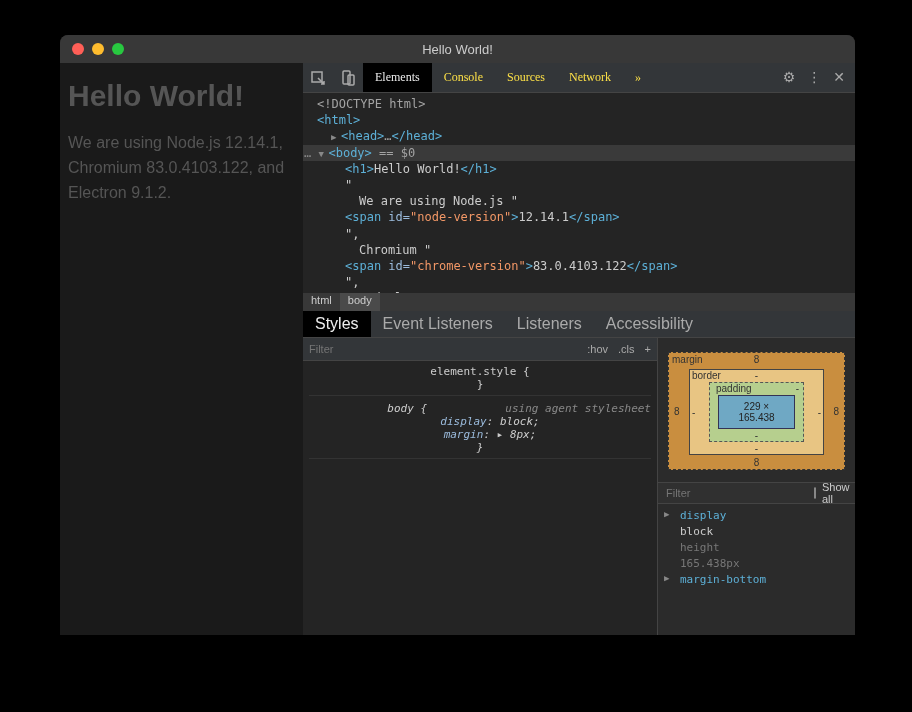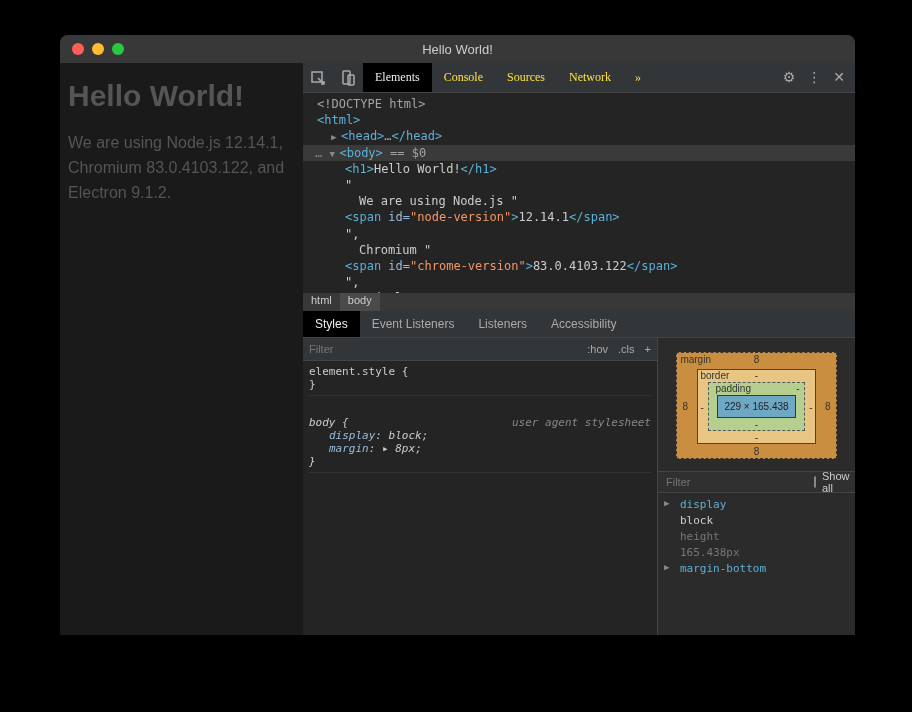--- a/index.html
+++ b/index.html
@@ -18,52 +18,52 @@
     .page-area p { font-size: 16px; line-height: 1.55; }
     .devtools { flex: 1; background: #242424; display: flex; flex-direction: column; color: #ccc; }
     .dt-tabs { height: 30px; background: #333639; display: flex; align-items: center; font-size: 12px; border-bottom: 1px solid #444; font-family: Liberation Serif, serif; }
     .dt-tab-icon { width: 30px; display:flex; align-items:center; justify-content:center; color:#aaa;}
     .dt-tab-icon svg { width:16px; height:16px; stroke:#aaa; fill:none; stroke-width:1.5;}
     .dt-tab { padding: 0 12px; height: 100%; display: flex; align-items: center; color: #fde047; cursor:pointer;}
     .dt-tab.active { background: #000; color: #eee; }
     .dt-right-icons { margin-left:auto; display:flex; gap:12px; padding-right:10px; color:#aaa;}
     .dt-tree { flex: 0 0 200px; font-family: Menlo, monospace; font-size: 12px; line-height: 1.35; padding: 3px 0 3px 14px; overflow:hidden; background:#242424;}
     .dt-tree .line { white-space: pre; }
-    .dt-tree .hl-row { background:#3a3a3a; margin-left:-14px; padding-left:12px; position:relative;}
+    .dt-tree .hl-row { background:#3a3a3a; margin-left:-14px; padding-left:1px; position:relative;}
     .dt-tree .hl-row .ellip{ color:#888;}
     .c-tag { color: #5db0d7; }
     .c-attr { color: #9bbbdc; }
     .c-val { color: #f29766; }
     .c-text { color: #ccc; }
     .c-grey { color: #a3a3a3; }
     .indent1 { padding-left: 14px; }
     .indent2 { padding-left: 28px; }
     .indent3 { padding-left: 42px; }
     .crumbs { height: 18px; background: #383838; font-size: 11px; display:flex; color:#ccc;}
     .crumbs span { padding: 1px 8px; cursor:pointer;}
     .crumbs span.active { background: #4a4a4a;}
-    .subtabs { height: 27px; background: #333639; display:flex; align-items:center; font-size:12px; border-bottom:1px solid #444;}
+    .subtabs { height: 27px; background: #333639; display:flex; align-items:center; font-size:16px; border-bottom:1px solid #444;}
     .subtab { padding:0 12px; height:100%; display:flex; align-items:center; color:#aaa; cursor:pointer;}
     .subtab.active { background:#000; color:#eee;}
     .lower { flex:1; display:flex; overflow:hidden;}
     .styles-pane { flex:1; background:#242424; display:flex; flex-direction:column;}
     .filter-row { height:23px; background:#333639; display:flex; align-items:center; font-size:11px; padding:0 6px; gap:10px; color:#888; border-bottom:1px solid #444;}
     .filter-row input { background:transparent; border:none; color:#888; flex:1; font-size:11px; outline:none;}
     .filter-row .pill { color:#aaa;}
     .styles-body { flex:1; font-family: Menlo, monospace; font-size:11px; padding:4px 6px; color:#ccc;}
-    .styles-body .sec { margin-bottom:20px; border-bottom:1px solid #333; padding-bottom:4px;}
+    .styles-body .sec { margin-bottom:6px; border-bottom:1px solid #333; padding-bottom:4px;text-align:center;}
     .sel { color:#ccc;}
     .prop { padding-left:20px;}
     .pname{ color:#9bbbdc;} .pval{ color:#ccc;}
     .uas { float:right; color:#888; font-style:italic;}
     .ital{ font-style:italic;}
     .right-pane { width:198px; background:#2b2b2b; display:flex; flex-direction:column; border-left:1px solid #444;}
     .boxmodel-wrap{ padding:14px 10px 12px 10px; display:flex; justify-content:center;}
     .bm-margin{ background:#c98e3f; padding:16px 20px 14px 20px; position:relative; font-size:10px; color:#333; border:1px dashed #333;}
-    .bm-border{ background:#e8c583; padding:12px 10px; position:relative; border:1px solid #444;}
+    .bm-border{ background:#e8c583; padding:12px 19px; position:relative; border:1px solid #444;}
     .bm-padding{ background:#b6cf8e; padding:12px 8px; position:relative; border:1px dashed #555;}
     .bm-content{ background:#6fa8c4; padding:5px 6px; color:#222; font-size:10px; text-align:center; border:1px solid #335;}
     .bm-label{ position:absolute; font-size:10px; }
     .bm-val{ position:absolute; font-size:10px;}
     .computed-filter{ height:22px; background:#303030; display:flex; align-items:center; font-size:11px; padding:0 8px; gap:6px; color:#ccc; border-top:1px solid #444; border-bottom:1px solid #444;}
     .computed-filter input{ background:transparent; border:none; color:#888; flex:1; font-size:11px; outline:none;}
     .computed-list{ font-family:Menlo,monospace; font-size:11px; padding:4px 6px; line-height:1.45;}
     .computed-list .row{ display:flex; gap:6px;}
     .comp-name{ color:#5db0d7;}
     .comp-val{ color:#ccc;}
@@ -151,21 +151,21 @@
             <span class="pill">:hov</span>
             <span class="pill">.cls</span>
             <span class="pill">+</span>
           </div>
           <div class="styles-body">
             <div class="sec">
               <div class="sel">element.style {</div>
               <div>}</div>
             </div>
             <div class="sec">
-              <div><span class="sel ital">body</span><span class="ital"> {</span><span class="uas">user agent stylesheet</span></div>
+              <div><span class="sel ital">body</span><span class="ital"> {</span><span class="uas">using agent stylesheet</span></div>
               <div class="prop"><span class="pname ital">display</span><span class="ital">: </span><span class="pval ital">block</span><span class="ital">;</span></div>
               <div class="prop"><span class="pname ital">margin</span><span class="ital">: ▸ </span><span class="pval ital">8px</span><span class="ital">;</span></div>
               <div class="ital">}</div>
             </div>
           </div>
         </div>
 
         <div class="right-pane">
           <div class="boxmodel-wrap">
             <div class="bm-margin">

